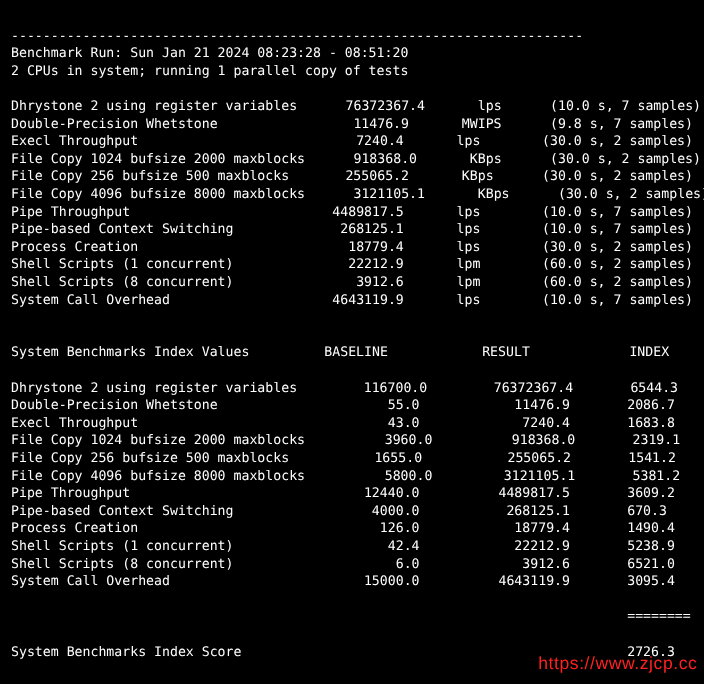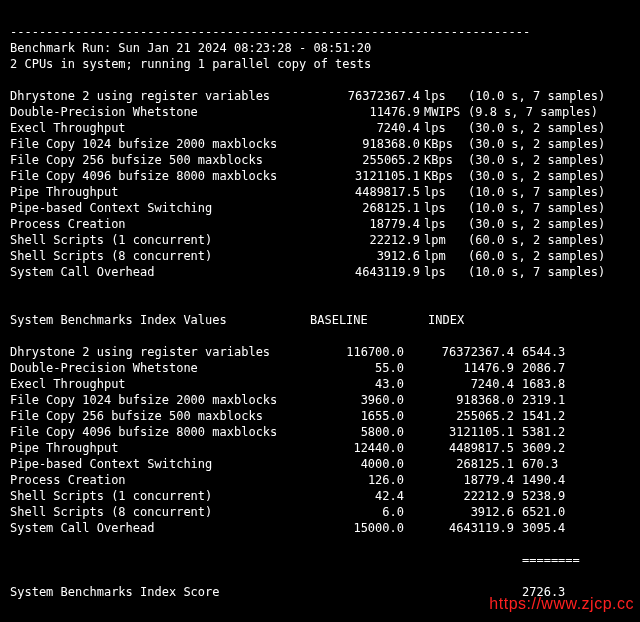--- a/index.html
+++ b/index.html
@@ -16,20 +16,21 @@
   }
   .term {
     padding: 8px 10px 10px 10px;
     white-space: pre;
   }
   .hr {
     letter-spacing: 0;
   }
   .row {
     display: flex;
+    gap: 44px;
   }
   .c-name {
     display: inline-block;
     width: 300px;
   }
   .c-val {
     display: inline-block;
     width: 110px;
     text-align: right;
     padding-right: 4px;
@@ -92,21 +93,21 @@
 </head>
 <body>
 
 <div class="term">
 <span class="hr">------------------------------------------------------------------------</span>
 <span>Benchmark Run: Sun Jan 21 2024 08:23:28 - 08:51:20</span>
 <span>2 CPUs in system; running 1 parallel copy of tests</span>
 <span> </span>
 <div id="results-block"><div class="row"><span class="c-name">Dhrystone 2 using register variables</span><span class="c-val">76372367.4</span><span class="c-unit">lps</span><span class="c-cfg">(10.0 s, 7 samples)</span></div><div class="row"><span class="c-name">Double-Precision Whetstone</span><span class="c-val">11476.9</span><span class="c-unit">MWIPS</span><span class="c-cfg">(9.8 s, 7 samples)</span></div><div class="row"><span class="c-name">Execl Throughput</span><span class="c-val">7240.4</span><span class="c-unit">lps</span><span class="c-cfg">(30.0 s, 2 samples)</span></div><div class="row"><span class="c-name">File Copy 1024 bufsize 2000 maxblocks</span><span class="c-val">918368.0</span><span class="c-unit">KBps</span><span class="c-cfg">(30.0 s, 2 samples)</span></div><div class="row"><span class="c-name">File Copy 256 bufsize 500 maxblocks</span><span class="c-val">255065.2</span><span class="c-unit">KBps</span><span class="c-cfg">(30.0 s, 2 samples)</span></div><div class="row"><span class="c-name">File Copy 4096 bufsize 8000 maxblocks</span><span class="c-val">3121105.1</span><span class="c-unit">KBps</span><span class="c-cfg">(30.0 s, 2 samples)</span></div><div class="row"><span class="c-name">Pipe Throughput</span><span class="c-val">4489817.5</span><span class="c-unit">lps</span><span class="c-cfg">(10.0 s, 7 samples)</span></div><div class="row"><span class="c-name">Pipe-based Context Switching</span><span class="c-val">268125.1</span><span class="c-unit">lps</span><span class="c-cfg">(10.0 s, 7 samples)</span></div><div class="row"><span class="c-name">Process Creation</span><span class="c-val">18779.4</span><span class="c-unit">lps</span><span class="c-cfg">(30.0 s, 2 samples)</span></div><div class="row"><span class="c-name">Shell Scripts (1 concurrent)</span><span class="c-val">22212.9</span><span class="c-unit">lpm</span><span class="c-cfg">(60.0 s, 2 samples)</span></div><div class="row"><span class="c-name">Shell Scripts (8 concurrent)</span><span class="c-val">3912.6</span><span class="c-unit">lpm</span><span class="c-cfg">(60.0 s, 2 samples)</span></div><div class="row"><span class="c-name">System Call Overhead</span><span class="c-val">4643119.9</span><span class="c-unit">lps</span><span class="c-cfg">(10.0 s, 7 samples)</span></div></div>
 <span> </span>
-<div class="row"><span class="i-name">System Benchmarks Index Values</span><span class="i-h-base">BASELINE</span><span class="i-h-idx">INDEX</span></div>
+<div class="row"><span class="i-name">System Benchmarks Index Values</span><span class="i-h-base">BASELINE</span><span class="i-h-res">RESULT</span><span class="i-h-idx">INDEX</span></div>
 <div id="index-block"><div class="row"><span class="i-name">Dhrystone 2 using register variables</span><span class="i-base">116700.0</span><span class="i-res">76372367.4</span><span class="i-idx">6544.3</span></div><div class="row"><span class="i-name">Double-Precision Whetstone</span><span class="i-base">55.0</span><span class="i-res">11476.9</span><span class="i-idx">2086.7</span></div><div class="row"><span class="i-name">Execl Throughput</span><span class="i-base">43.0</span><span class="i-res">7240.4</span><span class="i-idx">1683.8</span></div><div class="row"><span class="i-name">File Copy 1024 bufsize 2000 maxblocks</span><span class="i-base">3960.0</span><span class="i-res">918368.0</span><span class="i-idx">2319.1</span></div><div class="row"><span class="i-name">File Copy 256 bufsize 500 maxblocks</span><span class="i-base">1655.0</span><span class="i-res">255065.2</span><span class="i-idx">1541.2</span></div><div class="row"><span class="i-name">File Copy 4096 bufsize 8000 maxblocks</span><span class="i-base">5800.0</span><span class="i-res">3121105.1</span><span class="i-idx">5381.2</span></div><div class="row"><span class="i-name">Pipe Throughput</span><span class="i-base">12440.0</span><span class="i-res">4489817.5</span><span class="i-idx">3609.2</span></div><div class="row"><span class="i-name">Pipe-based Context Switching</span><span class="i-base">4000.0</span><span class="i-res">268125.1</span><span class="i-idx">670.3</span></div><div class="row"><span class="i-name">Process Creation</span><span class="i-base">126.0</span><span class="i-res">18779.4</span><span class="i-idx">1490.4</span></div><div class="row"><span class="i-name">Shell Scripts (1 concurrent)</span><span class="i-base">42.4</span><span class="i-res">22212.9</span><span class="i-idx">5238.9</span></div><div class="row"><span class="i-name">Shell Scripts (8 concurrent)</span><span class="i-base">6.0</span><span class="i-res">3912.6</span><span class="i-idx">6521.0</span></div><div class="row"><span class="i-name">System Call Overhead</span><span class="i-base">15000.0</span><span class="i-res">4643119.9</span><span class="i-idx">3095.4</span></div></div>
 <div class="row"><span class="i-name"> </span><span class="i-base"> </span><span class="i-res"> </span><span class="i-idx">========</span></div>
 <div class="row"><span class="i-name">System Benchmarks Index Score</span><span class="i-base"> </span><span class="i-res"> </span><span class="i-idx">2726.3</span></div>
 <span> </span>
 
 </div>
 
 <div class="watermark">https://www.zjcp.cc</div>
 
 </body></html>

